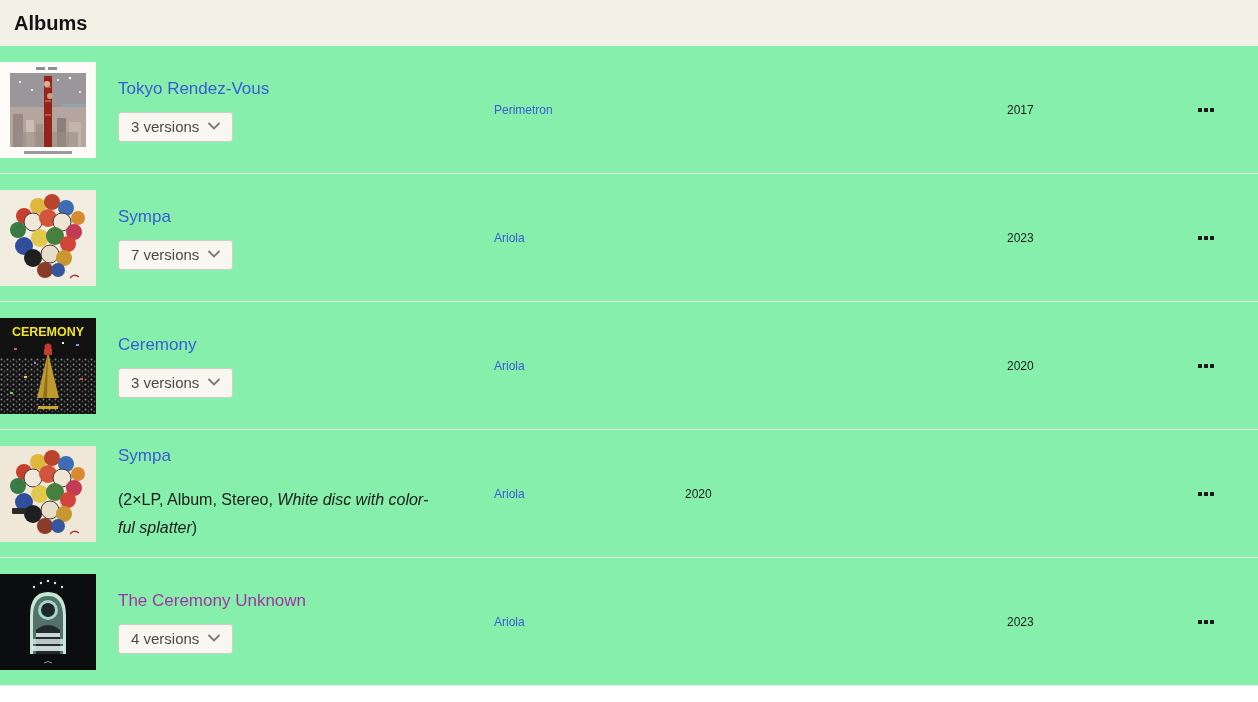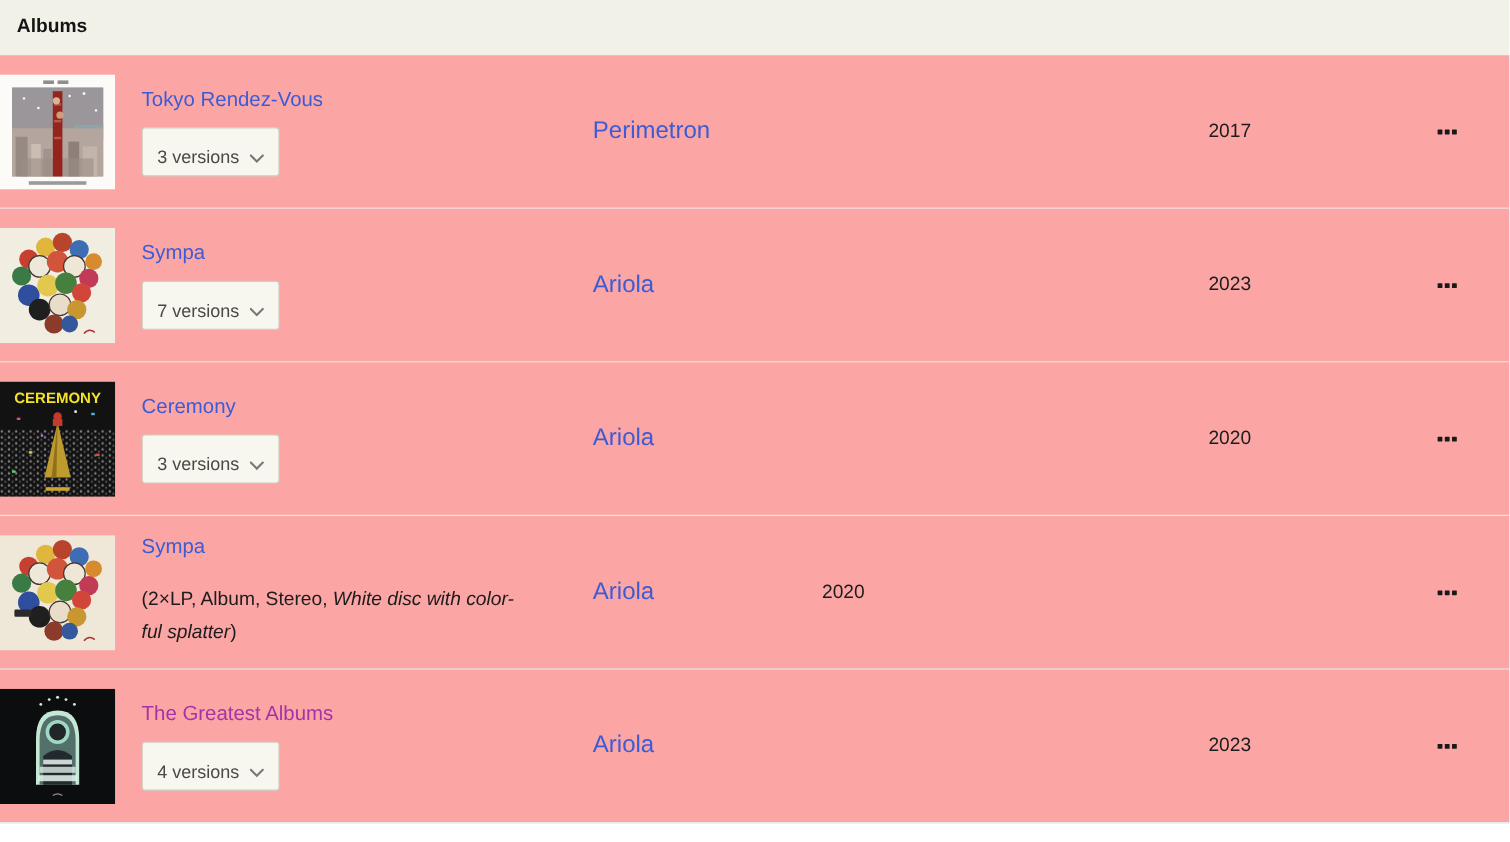--- a/index.html
+++ b/index.html
@@ -11,49 +11,49 @@
   *{box-sizing:border-box}
   html,body{margin:0;padding:0}
   body{
     width:1258px;height:702px;overflow:hidden;
     background:#fff;color:var(--text);
     font-family:"Liberation Sans", sans-serif;
   }
   .section-header{
     height:46px;background:var(--header-bg);
     display:flex;align-items:center;padding-left:14px;
-    font-size:16px;font-weight:700;color:#141414;
+    font-size:20px;font-weight:700;color:#141414;
   }
   .rows{width:1258px}
   .row{
     display:flex;align-items:center;
-    height:128px;background:#fca5a5;
+    height:128px;background:#86efac;
     border-bottom:1px solid #e8e8e8;
   }
   .cell-art{width:96px;height:96px;flex:none;margin-right:22px;display:block;cursor:pointer}
   .cell-art svg{width:96px;height:96px;display:block}
   .cell-title{width:376px;flex:none;padding-right:14px}
   .title{
     font-size:17px;line-height:22px;color:var(--link);
     text-decoration:none;cursor:pointer;display:inline-block;
   }
   .title.visited{color:var(--visited)}
   .versions-btn{
     display:inline-flex;align-items:center;gap:9px;
-    margin-top:12px;padding:16px 12px 6px 12px;
+    margin-top:12px;padding:5px 12px 6px 12px;
     font-family:inherit;font-size:15px;color:#4a4a44;
     background:#f7f6ef;border:1px solid #cfcec2;border-radius:3px;
     cursor:pointer;
   }
   .format{margin-top:19px;font-size:16px;line-height:28px;color:var(--text)}
   .format em{font-style:italic}
-  .cell-label{width:191px;flex:none;font-size:20px}
+  .cell-label{width:191px;flex:none;font-size:12px}
   .cell-label a{color:var(--link);text-decoration:none;cursor:pointer}
   .cell-catno{width:322px;flex:none;font-size:16px;color:var(--text)}
-  .cell-year{width:100px;flex:none;font-size:16px;color:var(--text)}
+  .cell-year{width:100px;flex:none;font-size:12px;color:var(--text)}
   .cell-actions{flex:1;display:flex;justify-content:flex-end;padding-right:42px}
   .dots-btn{
     background:none;border:none;cursor:pointer;
     display:flex;gap:2px;padding:6px 2px;align-items:center;
   }
   .dots-btn i{width:4px;height:4px;background:#191919;display:block;border-radius:0.5px}
 </style>
 </head>
 <body>
 
@@ -275,21 +275,21 @@
         <circle cx="48" cy="36" r="10" fill="#9fd9c2"></circle>
         <circle cx="48" cy="36" r="7" fill="#20262a"></circle>
         <path d="M36 80 L36 56 Q48 46 60 56 L60 80 Z" fill="#232a2e"></path>
         <rect x="36" y="59" width="24" height="4" fill="#e8f4ee" opacity="0.85"></rect>
         <rect x="33" y="65" width="30" height="5" fill="#dfeee7" opacity="0.8"></rect>
         <rect x="32" y="72" width="32" height="5" fill="#e8f4ee" opacity="0.85"></rect>
         <path d="M44 89 q4 -3 8 0" stroke="#8a8f8c" stroke-width="1" fill="none"></path>
       </svg>
     </a>
     <div class="cell-title">
-      <a class="title visited">The Greatest Albums</a><br>
+      <a class="title visited">The Ceremony Unknown</a><br>
       <button class="versions-btn">
         <span>4 versions</span>
         <svg width="12" height="8" viewBox="0 0 12 8">
           <path d="M1 1.5 L6 6.5 L11 1.5" stroke="#7a7a74" stroke-width="1.8" fill="none" stroke-linecap="round"></path>
         </svg>
       </button>
     </div>
     <div class="cell-label">
       <a>Ariola</a>
     </div>

